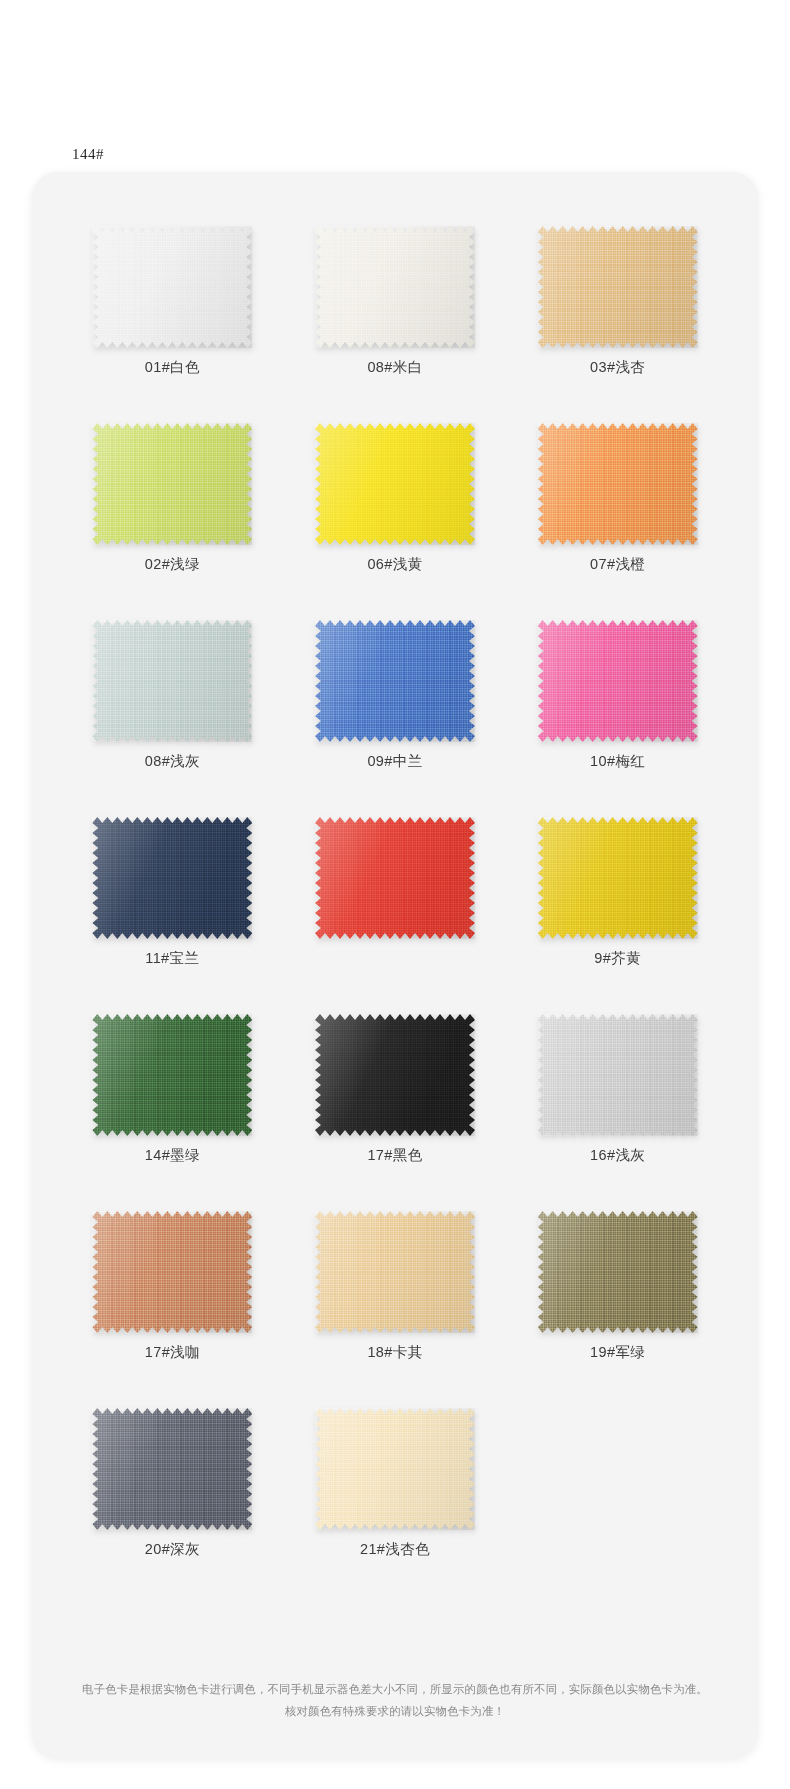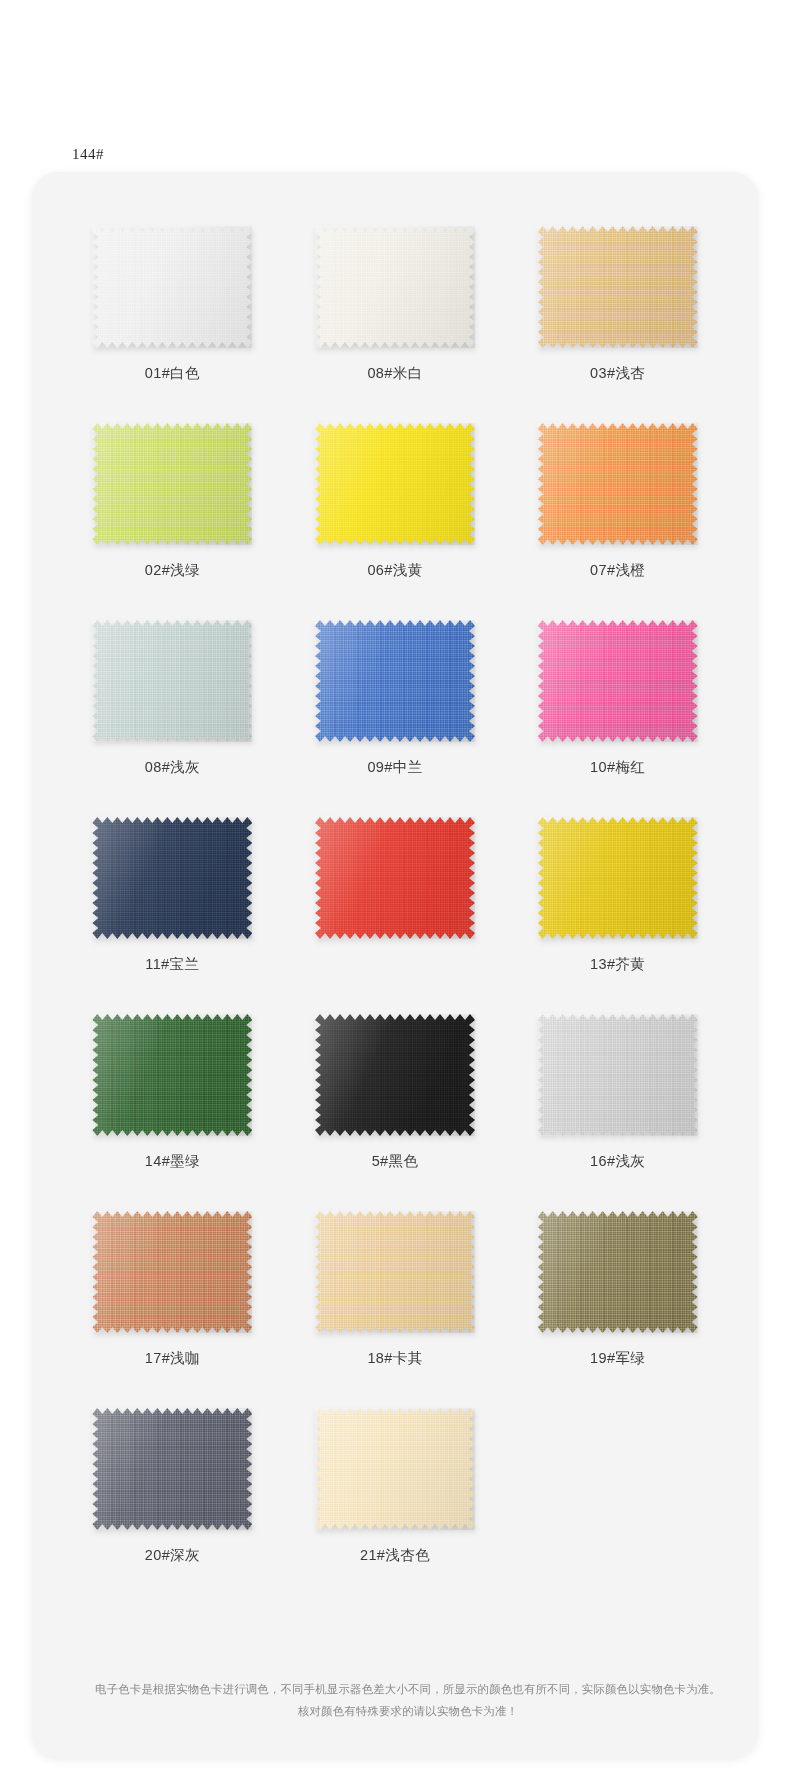--- a/index.html
+++ b/index.html
@@ -163,32 +163,32 @@
     pointer-events: none;
     background: linear-gradient(115deg,
       rgba(255,255,255,0.30) 0%,
       rgba(255,255,255,0.05) 38%,
       rgba(0,0,0,0.035) 72%,
       rgba(0,0,0,0.07) 100%);
     mix-blend-mode: normal;
   }
 
   .cell-label {
-    margin-top: 16px;
+    margin-top: 10px;
     font-size: 14.5px;
     color: #3c3c3c;
     letter-spacing: 0.4px;
     font-family: "Liberation Sans", "DejaVu Sans", sans-serif;
     white-space: nowrap;
   }
 
   
   .notes {
     position: absolute;
-    left: 13px;
+    left: 0;
     bottom: 36px;
     width: 726px;
     text-align: center;
     margin-top: 34px;
   }
   .notes .line {
     font-size: 11.4px;
     line-height: 22px;
     color: #8a8a8a;
     letter-spacing: 0.2px;
@@ -282,35 +282,35 @@
             <div class="swatch-inner" style="background-color: rgb(224, 58, 48);"></div>
             <div class="swatch-sheen"></div>
           </div>
           <div class="cell-label"></div>
         </div>
         <div class="cell">
           <div class="swatch">
             <div class="swatch-inner" style="background-color: rgb(226, 195, 28);"></div>
             <div class="swatch-sheen"></div>
           </div>
-          <div class="cell-label">13#芥黄</div>
+          <div class="cell-label">9#芥黄</div>
         </div>
         <div class="cell">
           <div class="swatch">
             <div class="swatch-inner" style="background-color: rgb(55, 99, 55);"></div>
             <div class="swatch-sheen"></div>
           </div>
           <div class="cell-label">14#墨绿</div>
         </div>
         <div class="cell">
           <div class="swatch">
             <div class="swatch-inner" style="background-color: rgb(29, 29, 29);"></div>
             <div class="swatch-sheen"></div>
           </div>
-          <div class="cell-label">5#黑色</div>
+          <div class="cell-label">17#黑色</div>
         </div>
         <div class="cell">
           <div class="swatch">
             <div class="swatch-inner" style="background-color: rgb(205, 205, 205);"></div>
             <div class="swatch-sheen"></div>
           </div>
           <div class="cell-label">16#浅灰</div>
         </div>
         <div class="cell">
           <div class="swatch">

